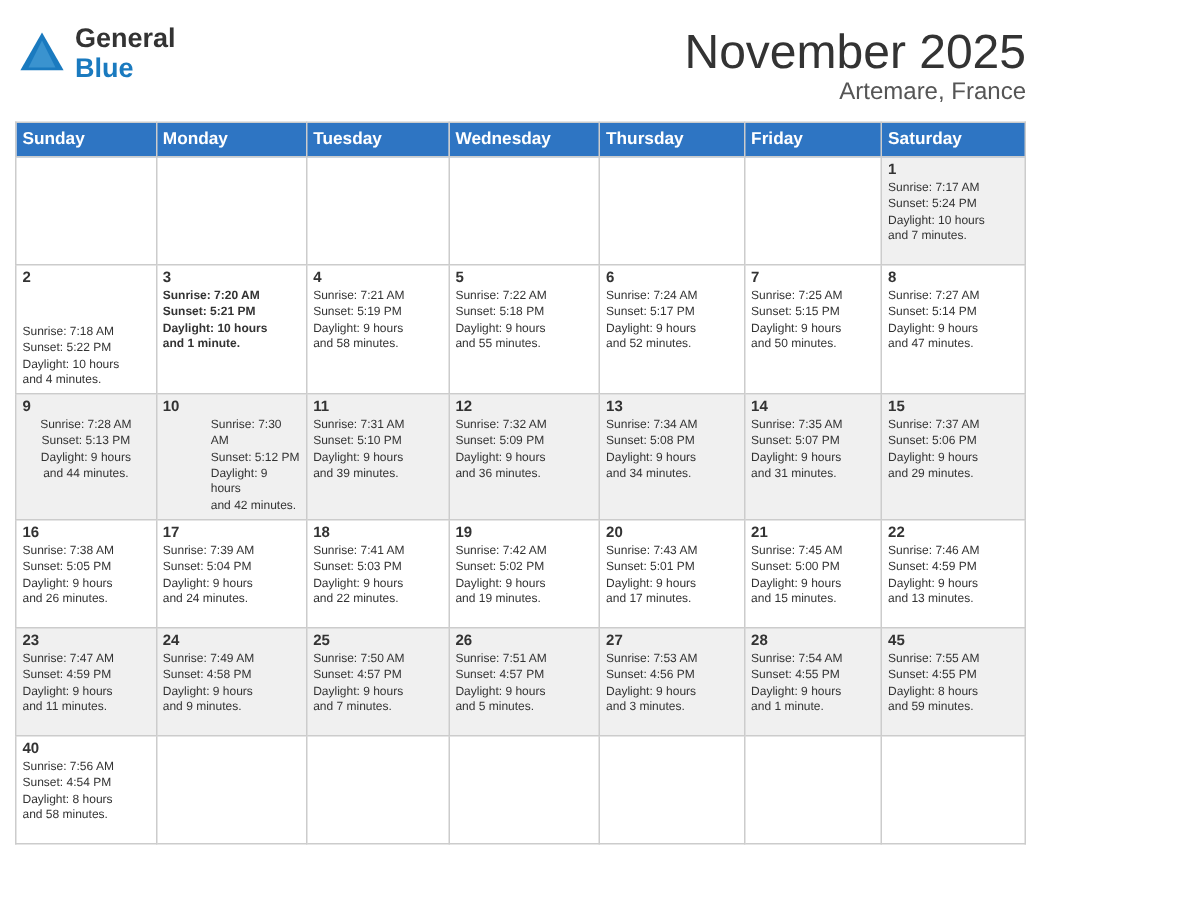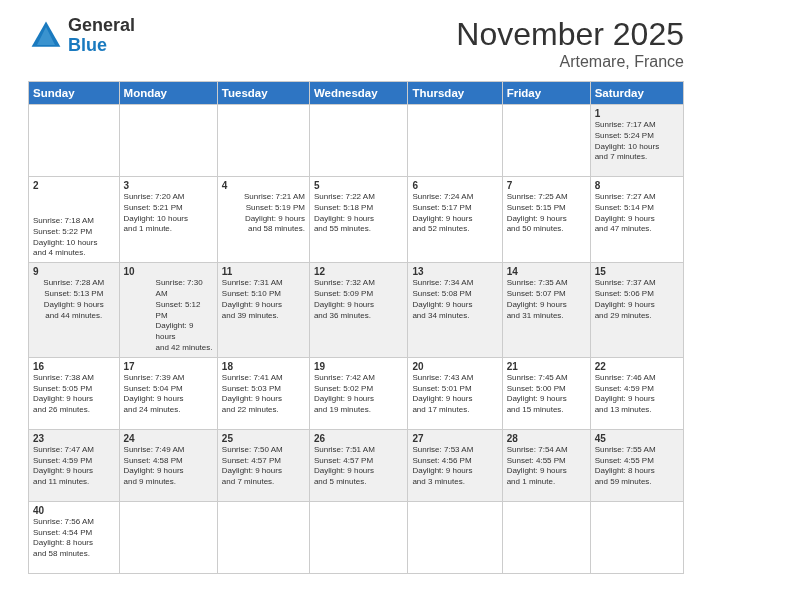--- a/index.html
+++ b/index.html
@@ -7,21 +7,21 @@
       font-family: Arial, sans-serif;
       background: #fff;
       width: 792px;
       height: 612px;
       overflow: hidden;
     }
     .page {
       width: 700px;
       height: 612px;
       background: #fff;
-      padding: 16px 16px 10px 28px;
+      padding: 16px 16px 10px 10px;
     }
     .header {
       display: flex;
       justify-content: space-between;
       align-items: flex-start;
       margin-bottom: 10px;
     }
     .logo {
       display: flex;
       align-items: center;
@@ -152,28 +152,28 @@
         <tr>
           <td>
             <span class="day-number">2</span>
             <div class="day-info" style="white-space: pre-line; margin-top: 25px;">Sunrise: 7:18 AM
 Sunset: 5:22 PM
 Daylight: 10 hours
 and 4 minutes.</div>
           </td>
           <td>
             <span class="day-number">3</span>
-            <div class="day-info" style="white-space: pre-line;">Sunrise: 7:20 AM
+            <div class="day-info" style="white-space: pre-line; font-weight: bold;">Sunrise: 7:20 AM
 Sunset: 5:21 PM
 Daylight: 10 hours
 and 1 minute.</div>
           </td>
           <td>
             <span class="day-number">4</span>
-            <div class="day-info" style="white-space: pre-line; text-align: right;">Sunrise: 7:21 AM
+            <div class="day-info" style="white-space: pre-line;">Sunrise: 7:21 AM
 Sunset: 5:19 PM
 Daylight: 9 hours
 and 58 minutes.</div>
           </td>
           <td>
             <span class="day-number">5</span>
             <div class="day-info" style="white-space: pre-line;">Sunrise: 7:22 AM
 Sunset: 5:18 PM
 Daylight: 9 hours
 and 55 minutes.</div>

